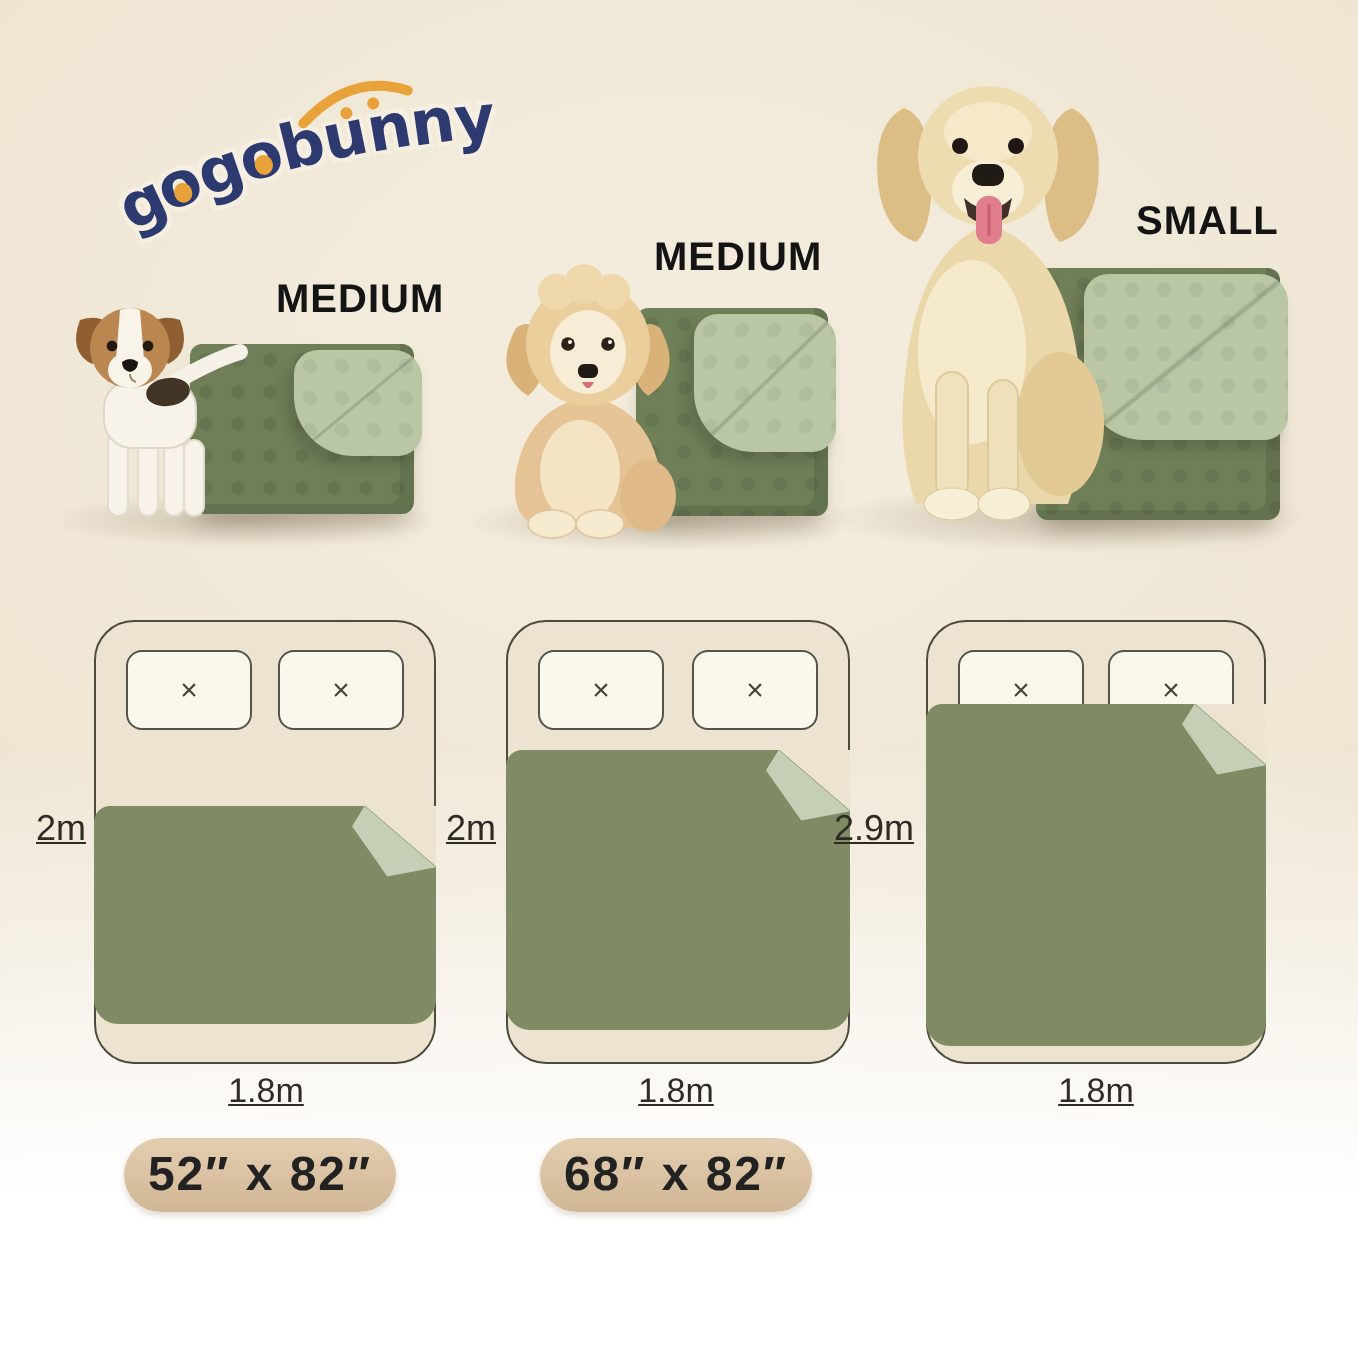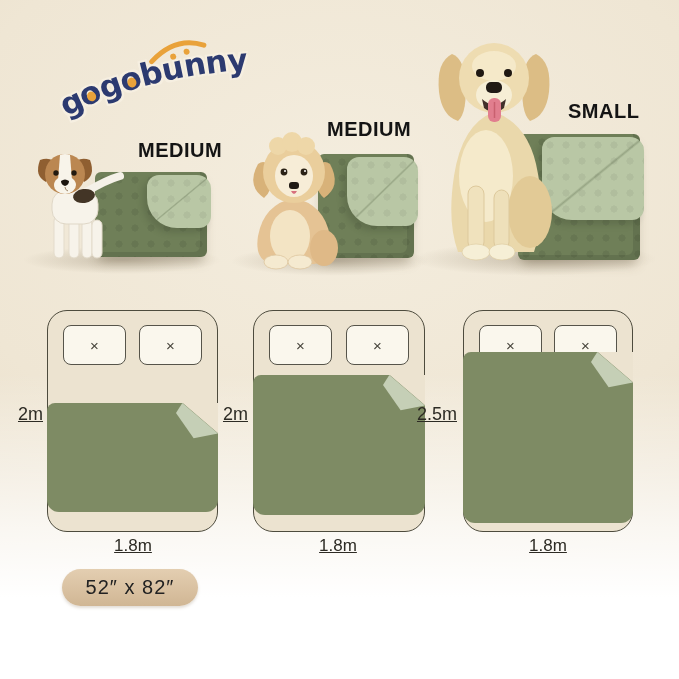--- a/index.html
+++ b/index.html
@@ -80,21 +80,21 @@
   .fold-light{position:absolute;inset:0;background:var(--diagram-blanket-light,#c5cfb6);clip-path:polygon(15% 0,100% 85%,42% 98%,0 28%);}
 
   .dim{position:absolute;color:#2d2b24;z-index:3;text-decoration:underline;}
   .dim-h{font-size:18px;font-weight:500;width:44px;text-align:right;top:404px;}
   .h1{left:-1px;} .h2{left:204px;} .h3{left:413px;}
   .dim-w{font-size:17px;font-weight:500;width:80px;text-align:center;top:536px;}
   .w1{left:93px;} .w2{left:298px;} .w3{left:508px;}
 
   .pill{position:absolute;top:569px;width:136px;height:37px;border-radius:19px;z-index:3;
       display:flex;align-items:center;justify-content:center;
-      font-size:20px;font-weight:400;letter-spacing:1px;color:#222;
+      font-size:24px;font-weight:700;letter-spacing:1px;color:#222;
       background:linear-gradient(180deg, var(--badge-tan-light,#e3ceb1) 0%, var(--badge-tan,#d9c1a1) 55%, #d0b694 100%);
       box-shadow:0 2px 3px rgba(140,120,90,.25);}
   .pill-1{left:62px;} .pill-2{left:270px;} .pill-3{left:480px;}
 </style>
 </head>
 <body>
 
 <div class="canvas">
 
   <div class="logo">
@@ -223,20 +223,21 @@
     <div class="bedblanket">
       <div class="foldwrap">
           <div class="fold-cream"></div>
           <div class="fold-light"></div>
         </div>
     </div>
   </div>
 
   <div class="dim dim-h h1">2m</div>
   <div class="dim dim-h h2">2m</div>
-  <div class="dim dim-h h3">2.5m</div>
+  <div class="dim dim-h h3">2.9m</div>
   <div class="dim dim-w w1">1.8m</div>
   <div class="dim dim-w w2">1.8m</div>
   <div class="dim dim-w w3">1.8m</div>
 
   <div class="pill pill-1">52″ x 82″</div>
+  <div class="pill pill-2">68″ x 82″</div>
 
 </div>
 
 </body></html>

